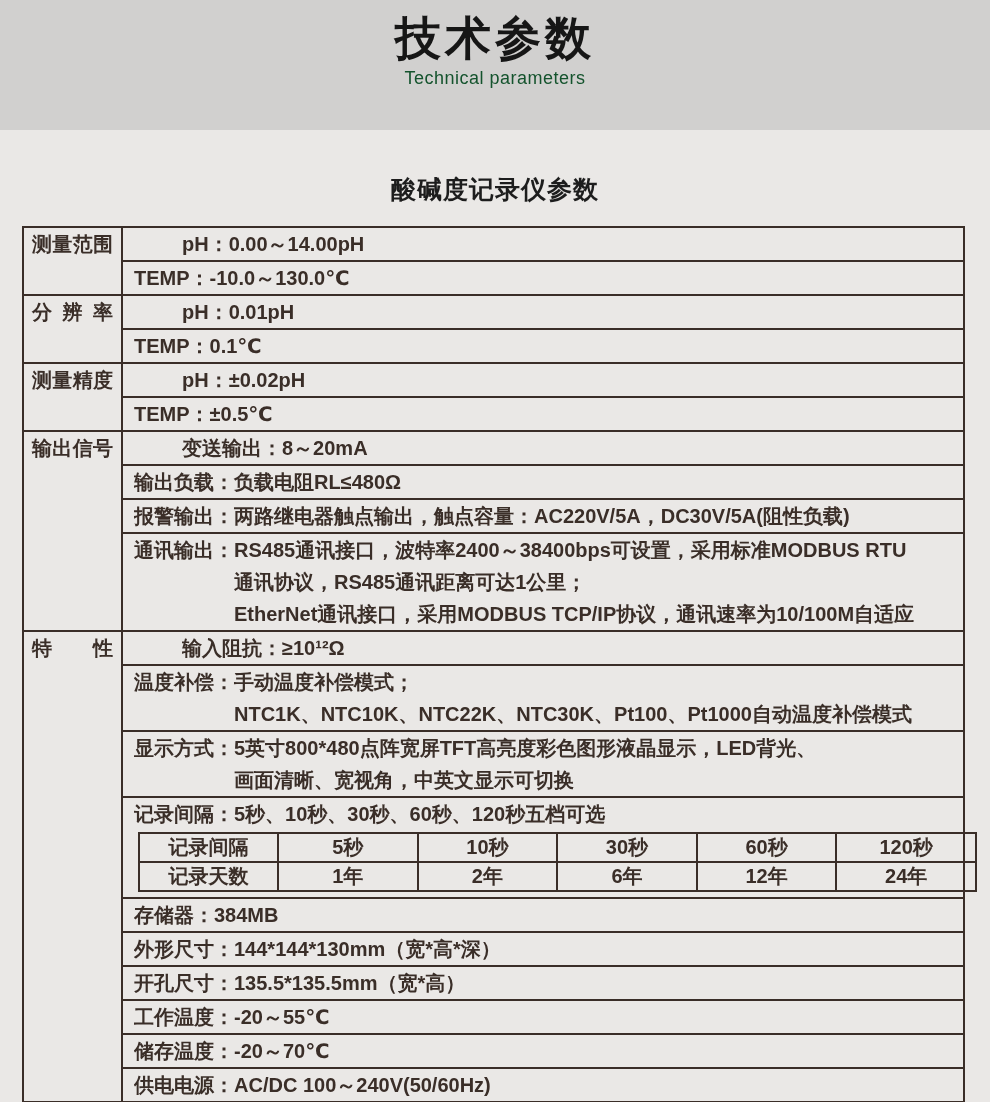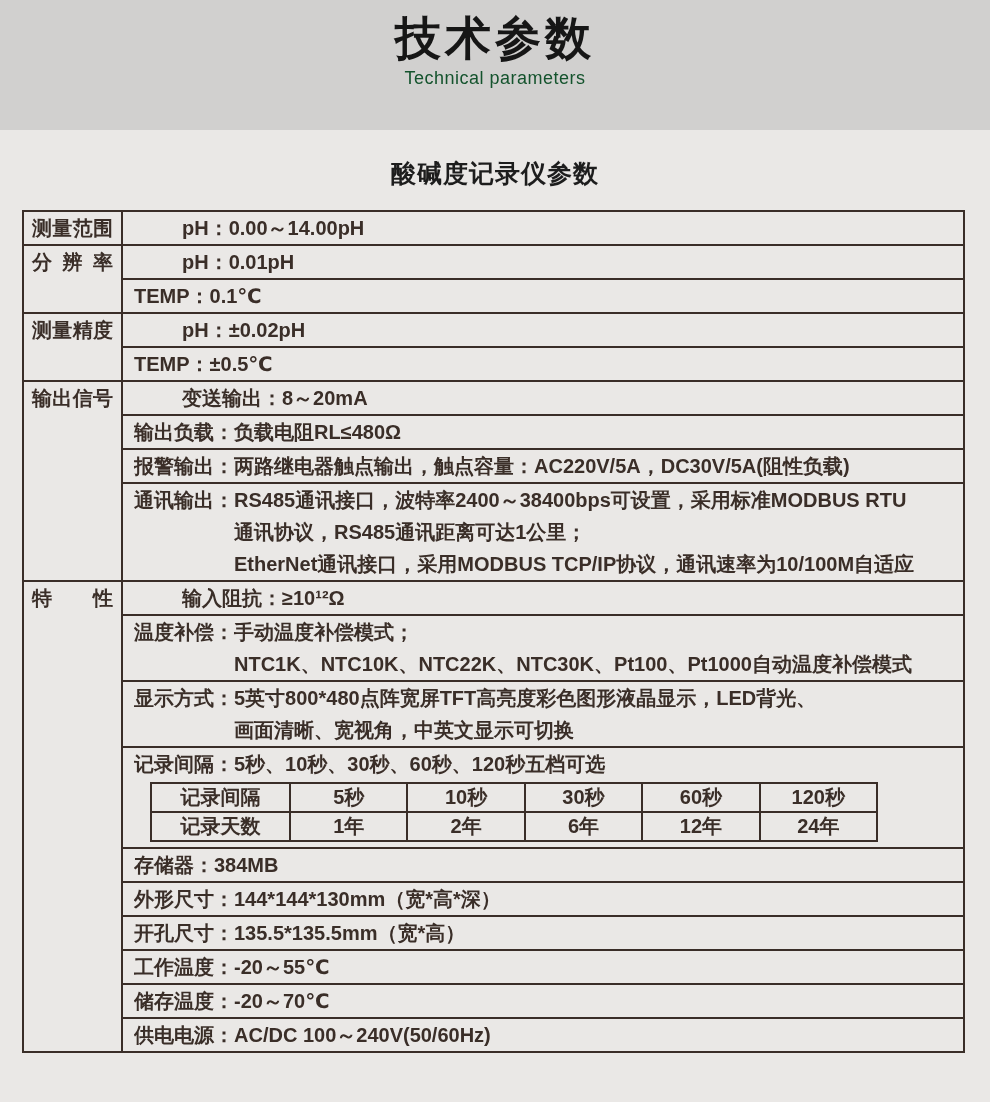--- a/index.html
+++ b/index.html
@@ -23,21 +23,21 @@
   .banner .title{
     font-size:46px;font-weight:800;color:#161616;letter-spacing:4px;
     line-height:56px;
   }
   .banner .subtitle{
     font-size:18px;font-weight:400;color:#14532d;letter-spacing:.5px;
     line-height:24px;
   }
   
   .section-title{
-    margin-top:27px;text-align:center;
+    margin-top:43px;text-align:center;
     font-size:25px;font-weight:700;color:#1d1d1d;letter-spacing:1px;
   }
   
   .spec-table{
     width:943px;margin:20px 0 0 22px;
     border:2px solid var(--ink);
     font-size:20px;font-weight:600;
   }
   .sec{display:flex;border-top:2px solid var(--ink);}
   .sec:first-child{border-top:0;}
@@ -47,21 +47,21 @@
     text-align:justify;text-align-last:justify;
     white-space:nowrap;overflow:hidden;
   }
   .rows{flex:1 1 auto;display:flex;flex-direction:column;min-width:0;}
   .row{border-top:2px solid var(--ink);padding-left:11px;}
   .row:first-child{border-top:0;margin-left:48px;}
   .line{line-height:var(--rh);white-space:nowrap;overflow:hidden;}
   .line.cont{margin-left:100px;}
   
   .inner-table{
-    width:728px;margin:2px 0 5px 16px;
+    width:839px;margin:2px 0 5px 4px;
     border:2px solid var(--ink);
   }
   .it-row{display:grid;grid-template-columns:137px repeat(5,1fr);}
   .it-row + .it-row .it-cell{border-top:2px solid var(--ink);}
   .it-cell{
     border-left:2px solid var(--ink);
     text-align:center;line-height:27px;font-size:20px;
     white-space:nowrap;overflow:hidden;
   }
   .it-cell:first-child{border-left:0;}
@@ -78,20 +78,23 @@
 
   <div class="section-title">酸碱度记录仪参数</div>
 
   <div class="spec-table">
 
     <div class="sec">
       <div class="lbl">测量范围</div>
       <div class="rows">
         <div class="row">
           <div class="line">pH：0.00～14.00pH</div>
+        </div>
+        <div class="row">
+          <div class="line">TEMP：-10.0～130.0℃</div>
         </div>
       </div>
     </div>
 
     <div class="sec">
       <div class="lbl">分辨率</div>
       <div class="rows">
         <div class="row">
           <div class="line">pH：0.01pH</div>
         </div>

